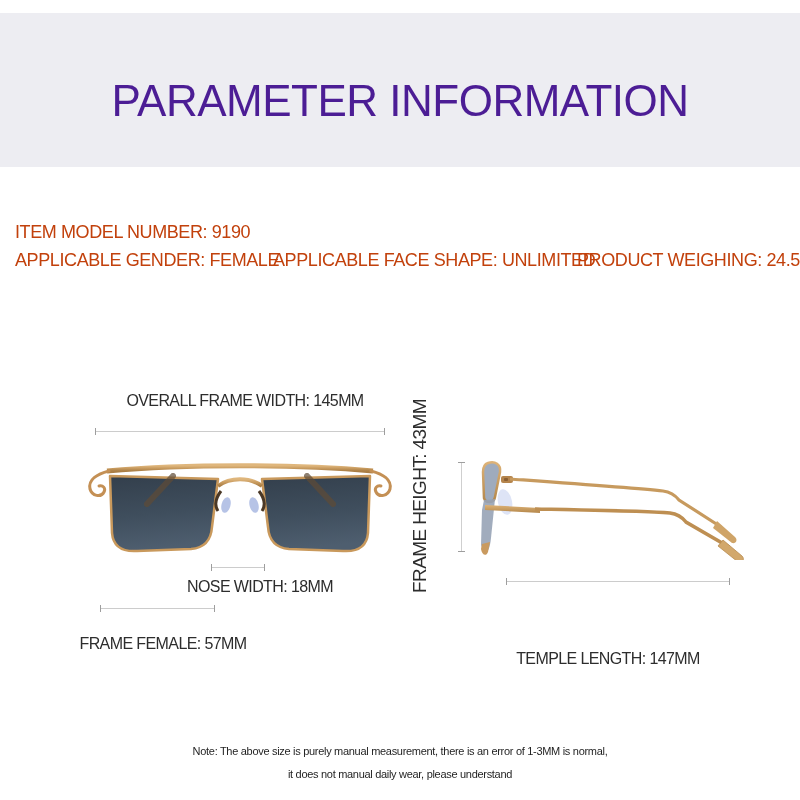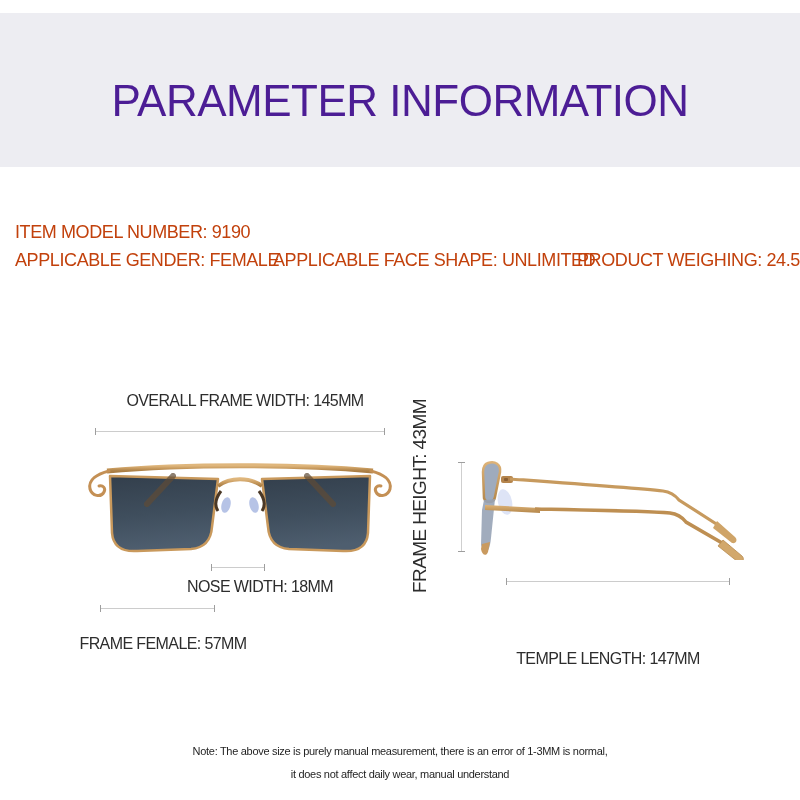--- a/index.html
+++ b/index.html
@@ -132,16 +132,16 @@
     <path d="M30,55 L85,58 L85,63 L30,60 Z" fill="url(#goldS)"></path>
     <path d="M80,59 C130,60 190,61 215,63 C223,64 227,67 231,72 L274,97" stroke="#be8f52" stroke-width="3.6" fill="none"></path>
     <path d="M268,90 L287,106 C290,109 288,113 283,112 L263,96 Z" fill="#d2a86c" stroke="#b98c50" stroke-width="0.8"></path>
   </svg>
 
   <div class="mline-h ml-temple"></div>
   <div class="mlabel lbl-temple">TEMPLE LENGTH: 147MM</div>
 
   <div class="note">
     <div>Note: The above size is purely manual measurement, there is an error of 1-3MM is normal,</div>
-    <div>it does not affect daily wear, manual understand</div>
+    <div>it does not manual daily wear, please understand</div>
   </div>
 
 </div>
 
 </body></html>

